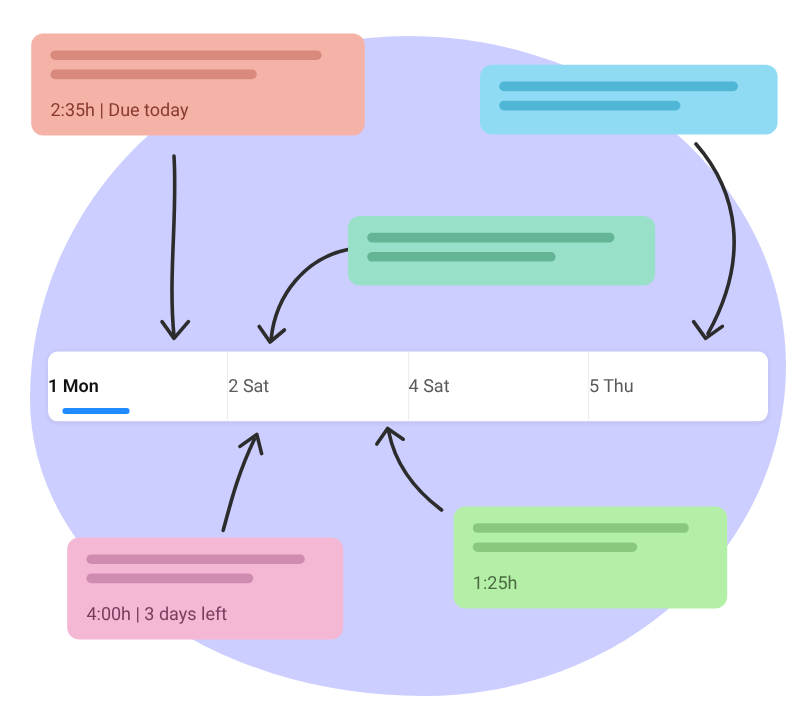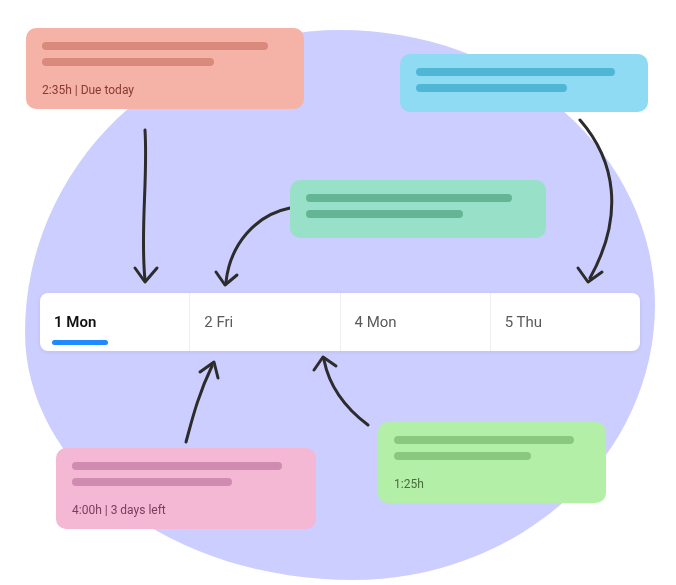--- a/index.html
+++ b/index.html
@@ -28,39 +28,39 @@
       z-index: 2;
     }
     .card .ph-line {
       height: 8px;
       border-radius: 4px;
       margin-bottom: 8px;
     }
     .card .ph-line.short { width: 70%; }
     .card .ph-line.long { width: 92%; }
     .card .meta {
-      font-size: 12px;
+      font-size: 15px;
       margin-top: 17px;
     }
 
     
     .card-red { top: 28px; left: 26px; width: 278px; background: #f5b3a8; }
     .card-red .ph-line { background: #d98a7d; }
     .card-red .meta { color: #8a3a2d; }
 
     
     .card-blue { top: 54px; left: 400px; width: 248px; background: #90dbf4; }
     .card-blue .ph-line { background: #4fb6d6; }
 
     
     .card-teal { top: 180px; left: 290px; width: 256px; background: #98e0c7; }
     .card-teal .ph-line { background: #63b596; }
 
     
-    .card-pink { top: 448px; left: 56px; width: 260px; background: #f4b7d4; }
+    .card-pink { top: 448px; left: 56px; width: 230px; background: #f4b7d4; }
     .card-pink .ph-line { background: #cf8bb0; }
     .card-pink .meta { color: #7a3d5d; }
 
     
     .card-green { top: 422px; left: 378px; width: 228px; background: #b4efa8; }
     .card-green .ph-line { background: #8ac97d; }
     .card-green .meta { color: #4a6b40; }
 
     
     .week {
@@ -72,21 +72,20 @@
       display: flex;
       background: #fff;
       border-radius: 8px;
       box-shadow: 0 1px 4px rgba(0,0,0,0.08);
       z-index: 3;
     }
     .day {
       flex: 1;
       display: flex;
       align-items: center;
-      padding-left: 14px;
       font-size: 15px;
       color: #5a5a5a;
       border-right: 1px solid #eceef2;
       position: relative;
       cursor: pointer;
     }
     .day:last-child { border-right: none; }
     .day.active { color: #111; font-weight: 600; }
     .day .underline {
       position: absolute;
@@ -145,24 +144,24 @@
   <div class="ph-line short"></div>
   <div class="meta">1:25h</div>
 </div>
 
 <div class="week">
   <div class="day active">
     <span>1 Mon</span>
     <div class="underline"></div>
   </div>
   <div class="day">
-    <span>2 Fri</span>
+    <span>2 Sat</span>
   </div>
   <div class="day">
-    <span>4 Mon</span>
+    <span>4 Sat</span>
   </div>
   <div class="day">
     <span>5 Thu</span>
   </div>
 </div>
 
 <svg class="arrows" viewBox="0 0 676 585">
 
   <path d="M145 130 C 148 180, 140 230, 145 280"></path>
   <path d="M135 268 L145 282 L157 268"></path>

